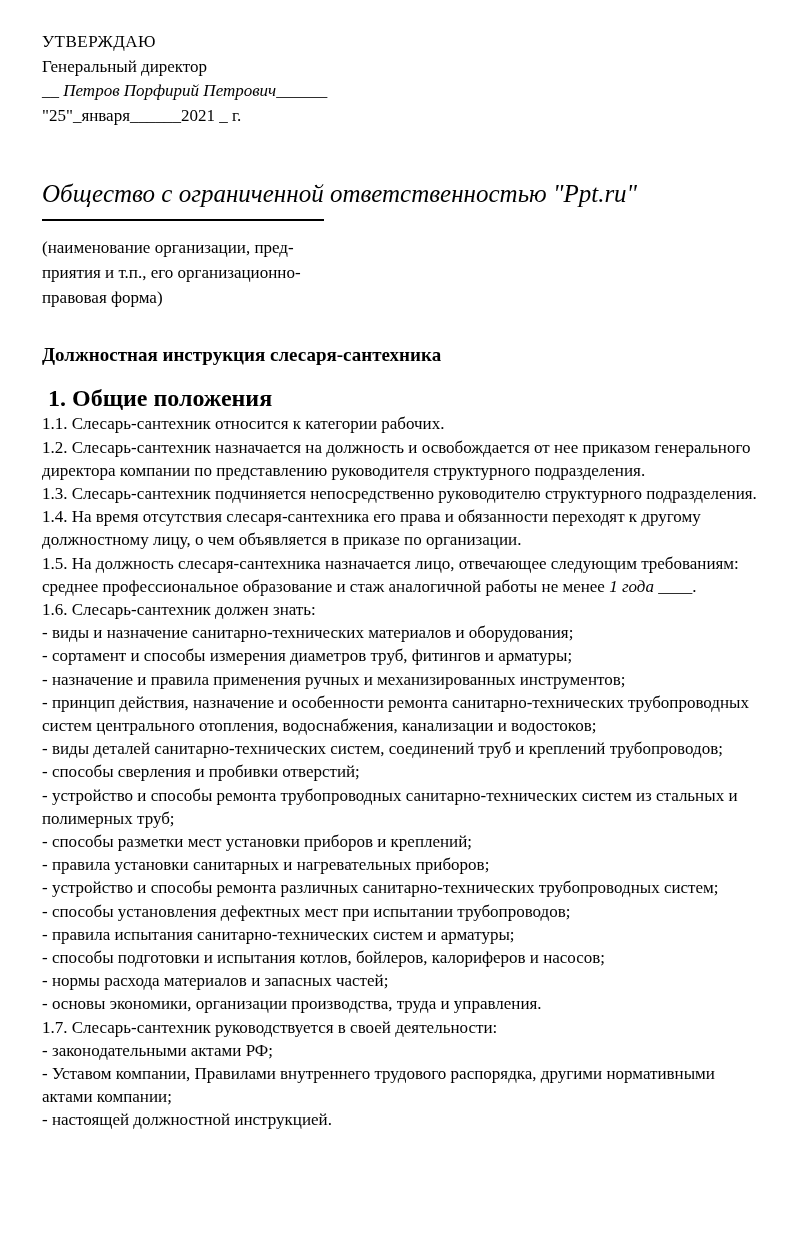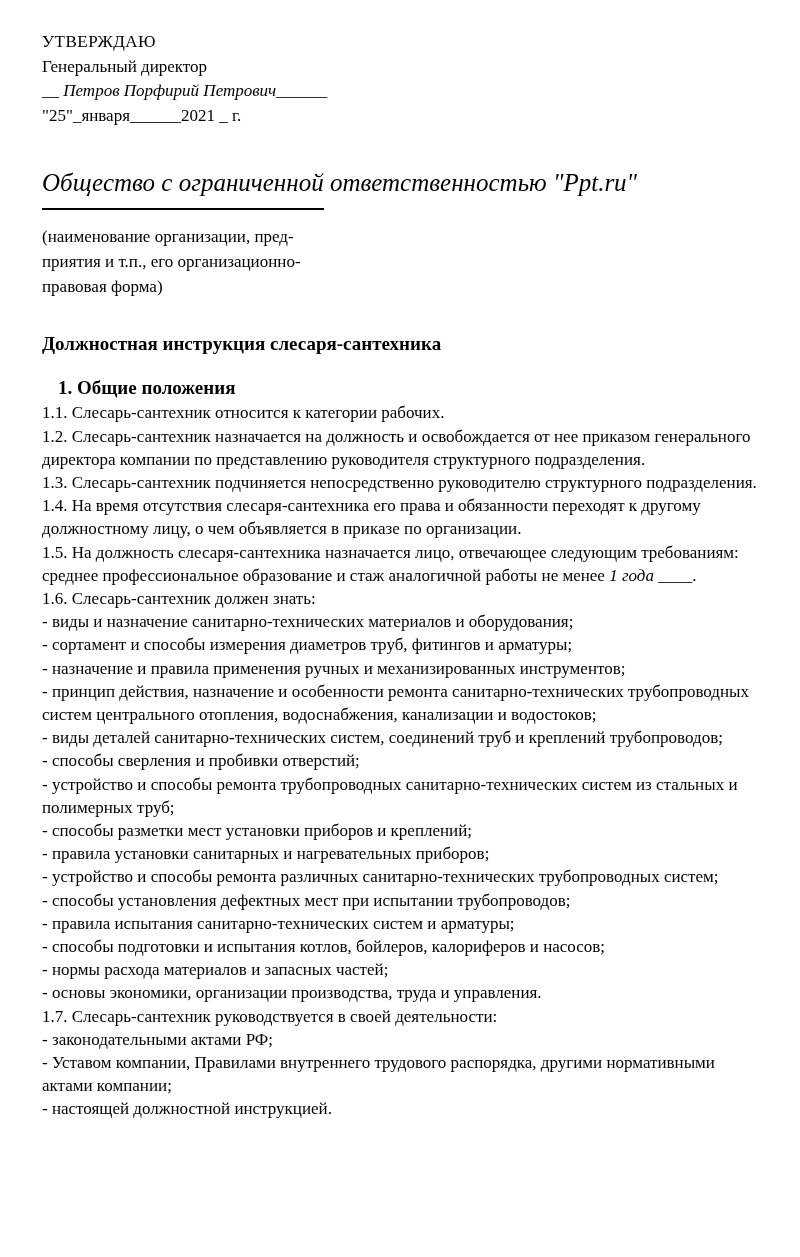--- a/index.html
+++ b/index.html
@@ -17,21 +17,21 @@
     width: 800px;
     height: 1257px;
     padding: 30px 40px 0 42px;
     font-family: "Liberation Serif", "DejaVu Serif", serif;
     color: #000000;
     font-size: 17px;
     line-height: 23.2px;
   }
   p { margin: 0; padding: 0; }
 
-  .approval { margin-bottom: 41px; }
+  .approval { margin-bottom: 52px; }
   .approval p { line-height: 24.6px; }
   .approval .stamp { letter-spacing: 0.5px; }
 
   .italic { font-style: italic; }
 
   .org-name {
     font-style: italic;
     font-size: 25px;
     line-height: 27px;
   }
@@ -44,24 +44,24 @@
   .org-caption { margin-top: 14px; }
   .org-caption p { line-height: 25px; }
 
   .doc-title {
     font-size: 19px;
     font-weight: bold;
     line-height: 27px;
     margin: 31px 0 0 0;
   }
   .sec-heading {
-    font-size: 19px;
+    font-size: 24px;
     font-weight: bold;
     line-height: 25px;
-    margin: 18px 0 0 16px;
+    margin: 18px 0 0 6px;
   }
   .sec-body { margin-top: 1px; }
   .sec-body p { line-height: 23.2px; }
 </style>
 </head>
 <body>
 
 <div class="page">
 
   <div class="approval">

